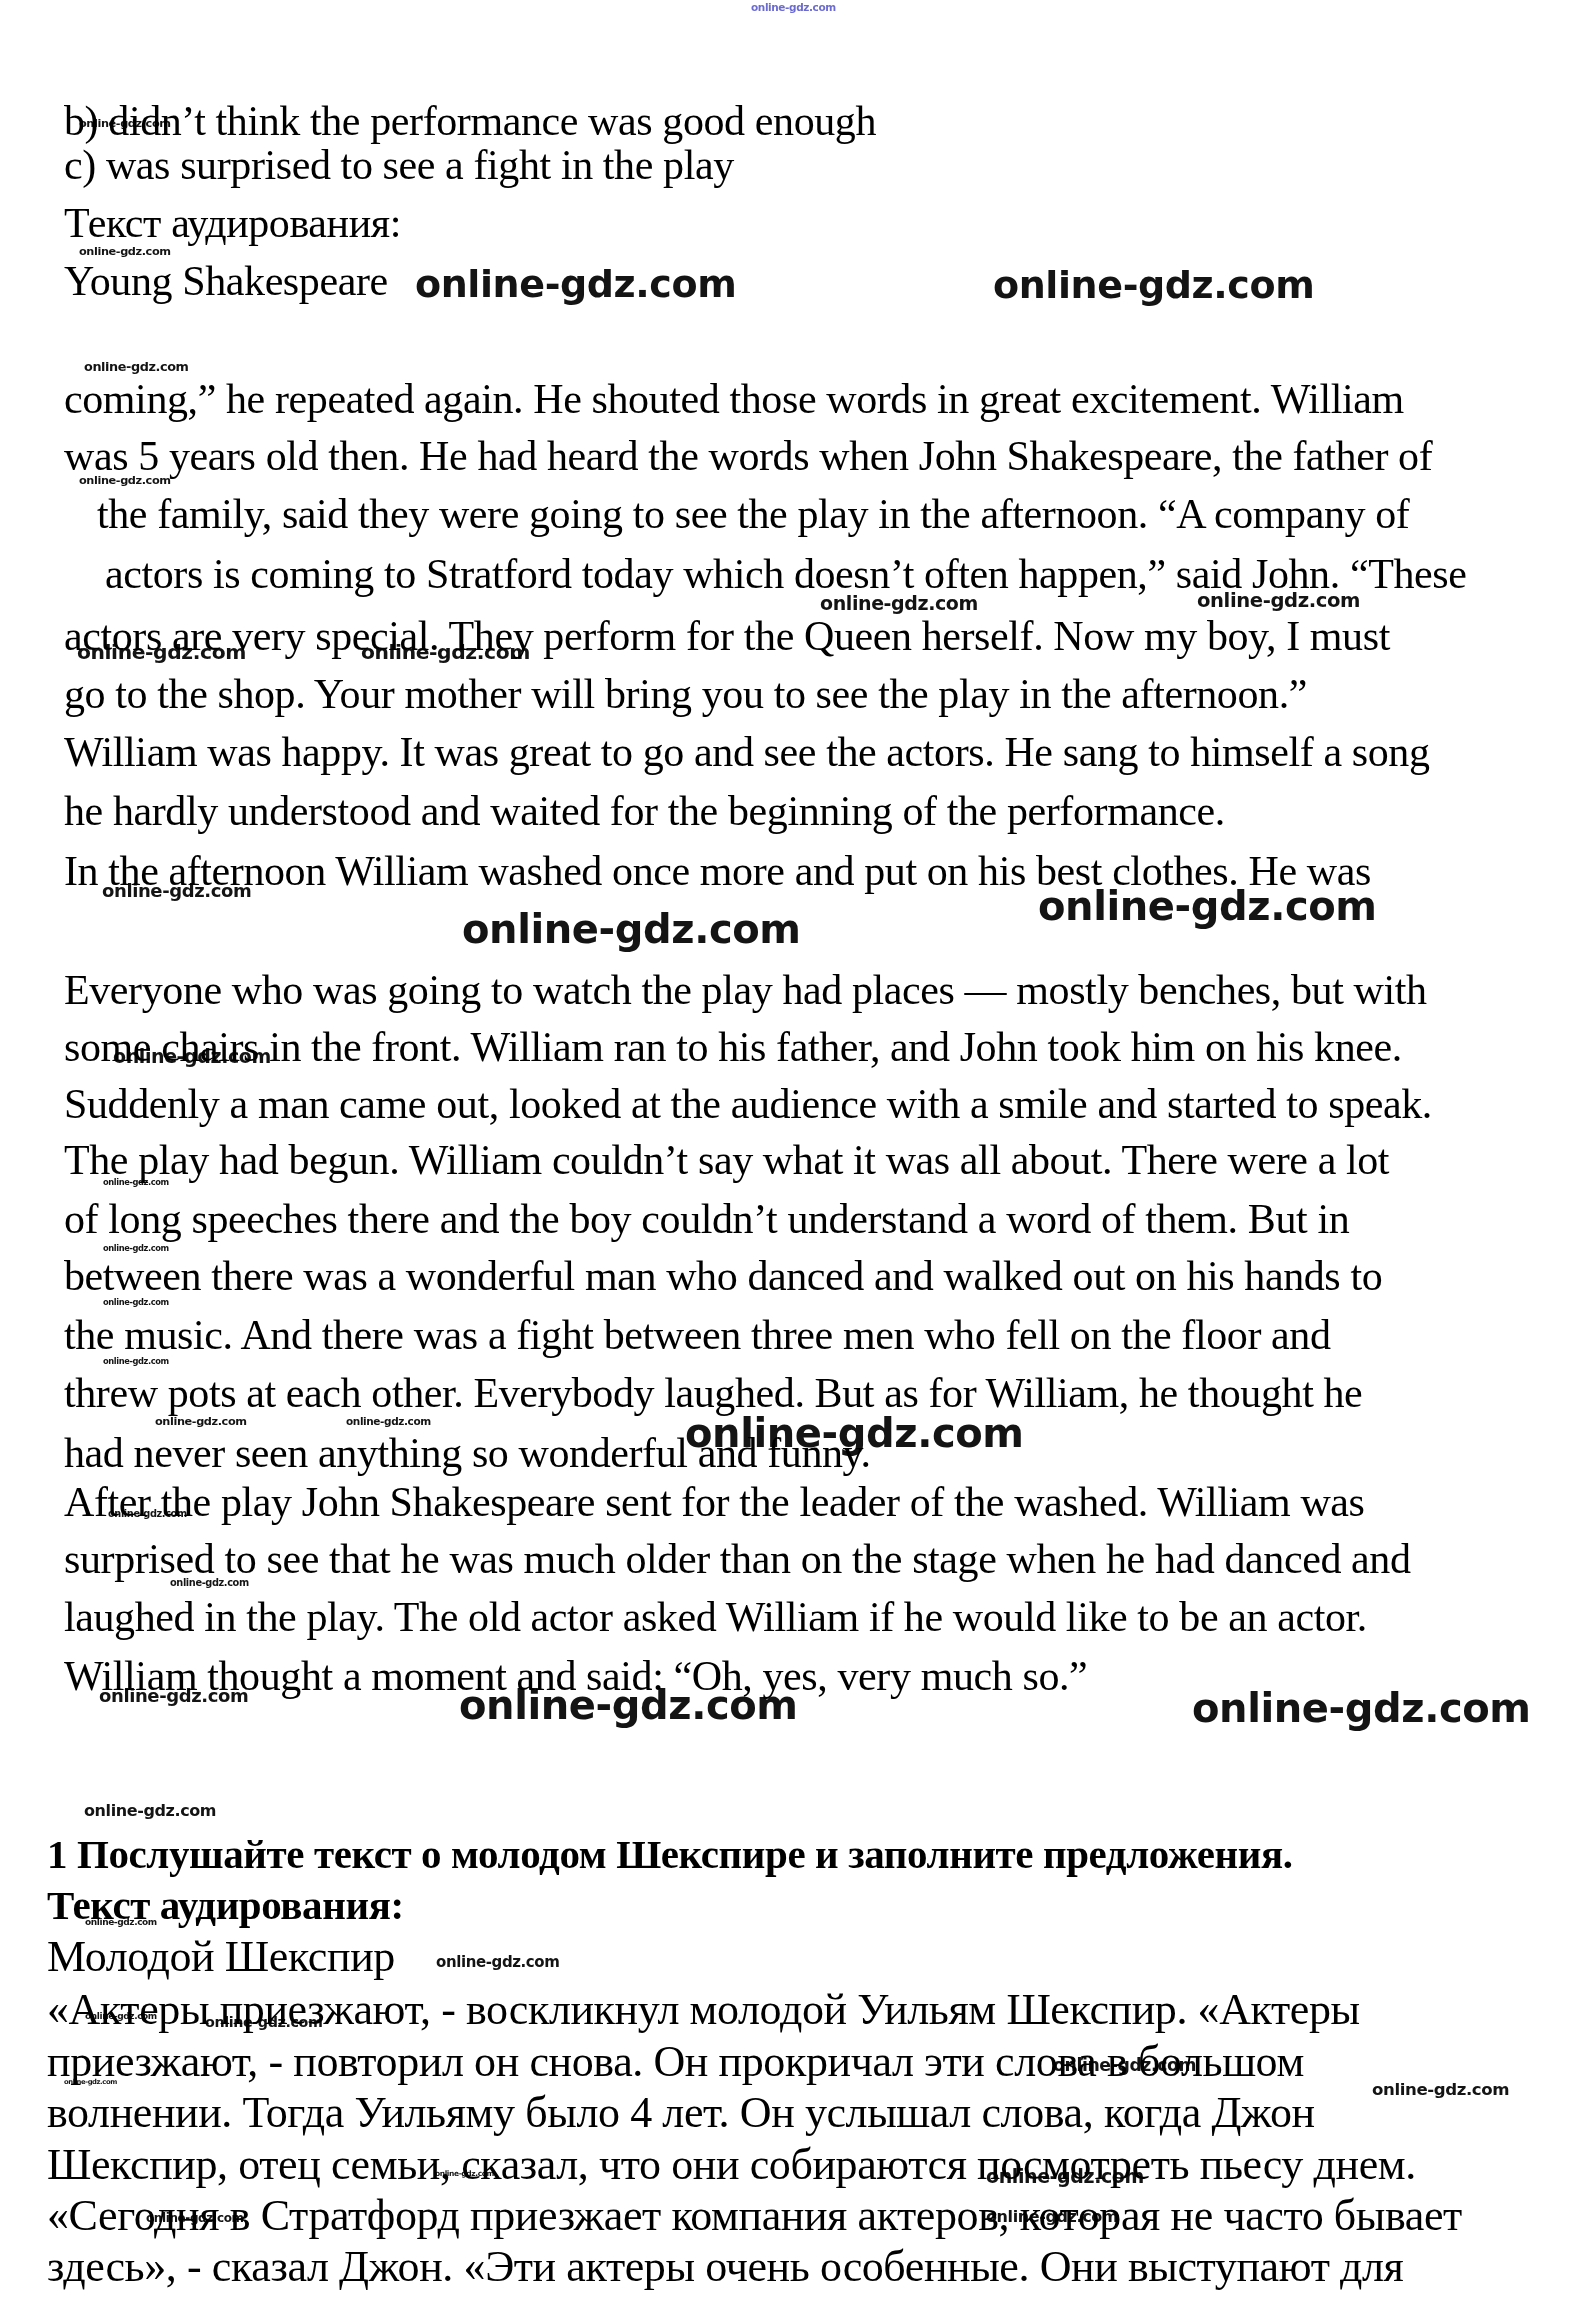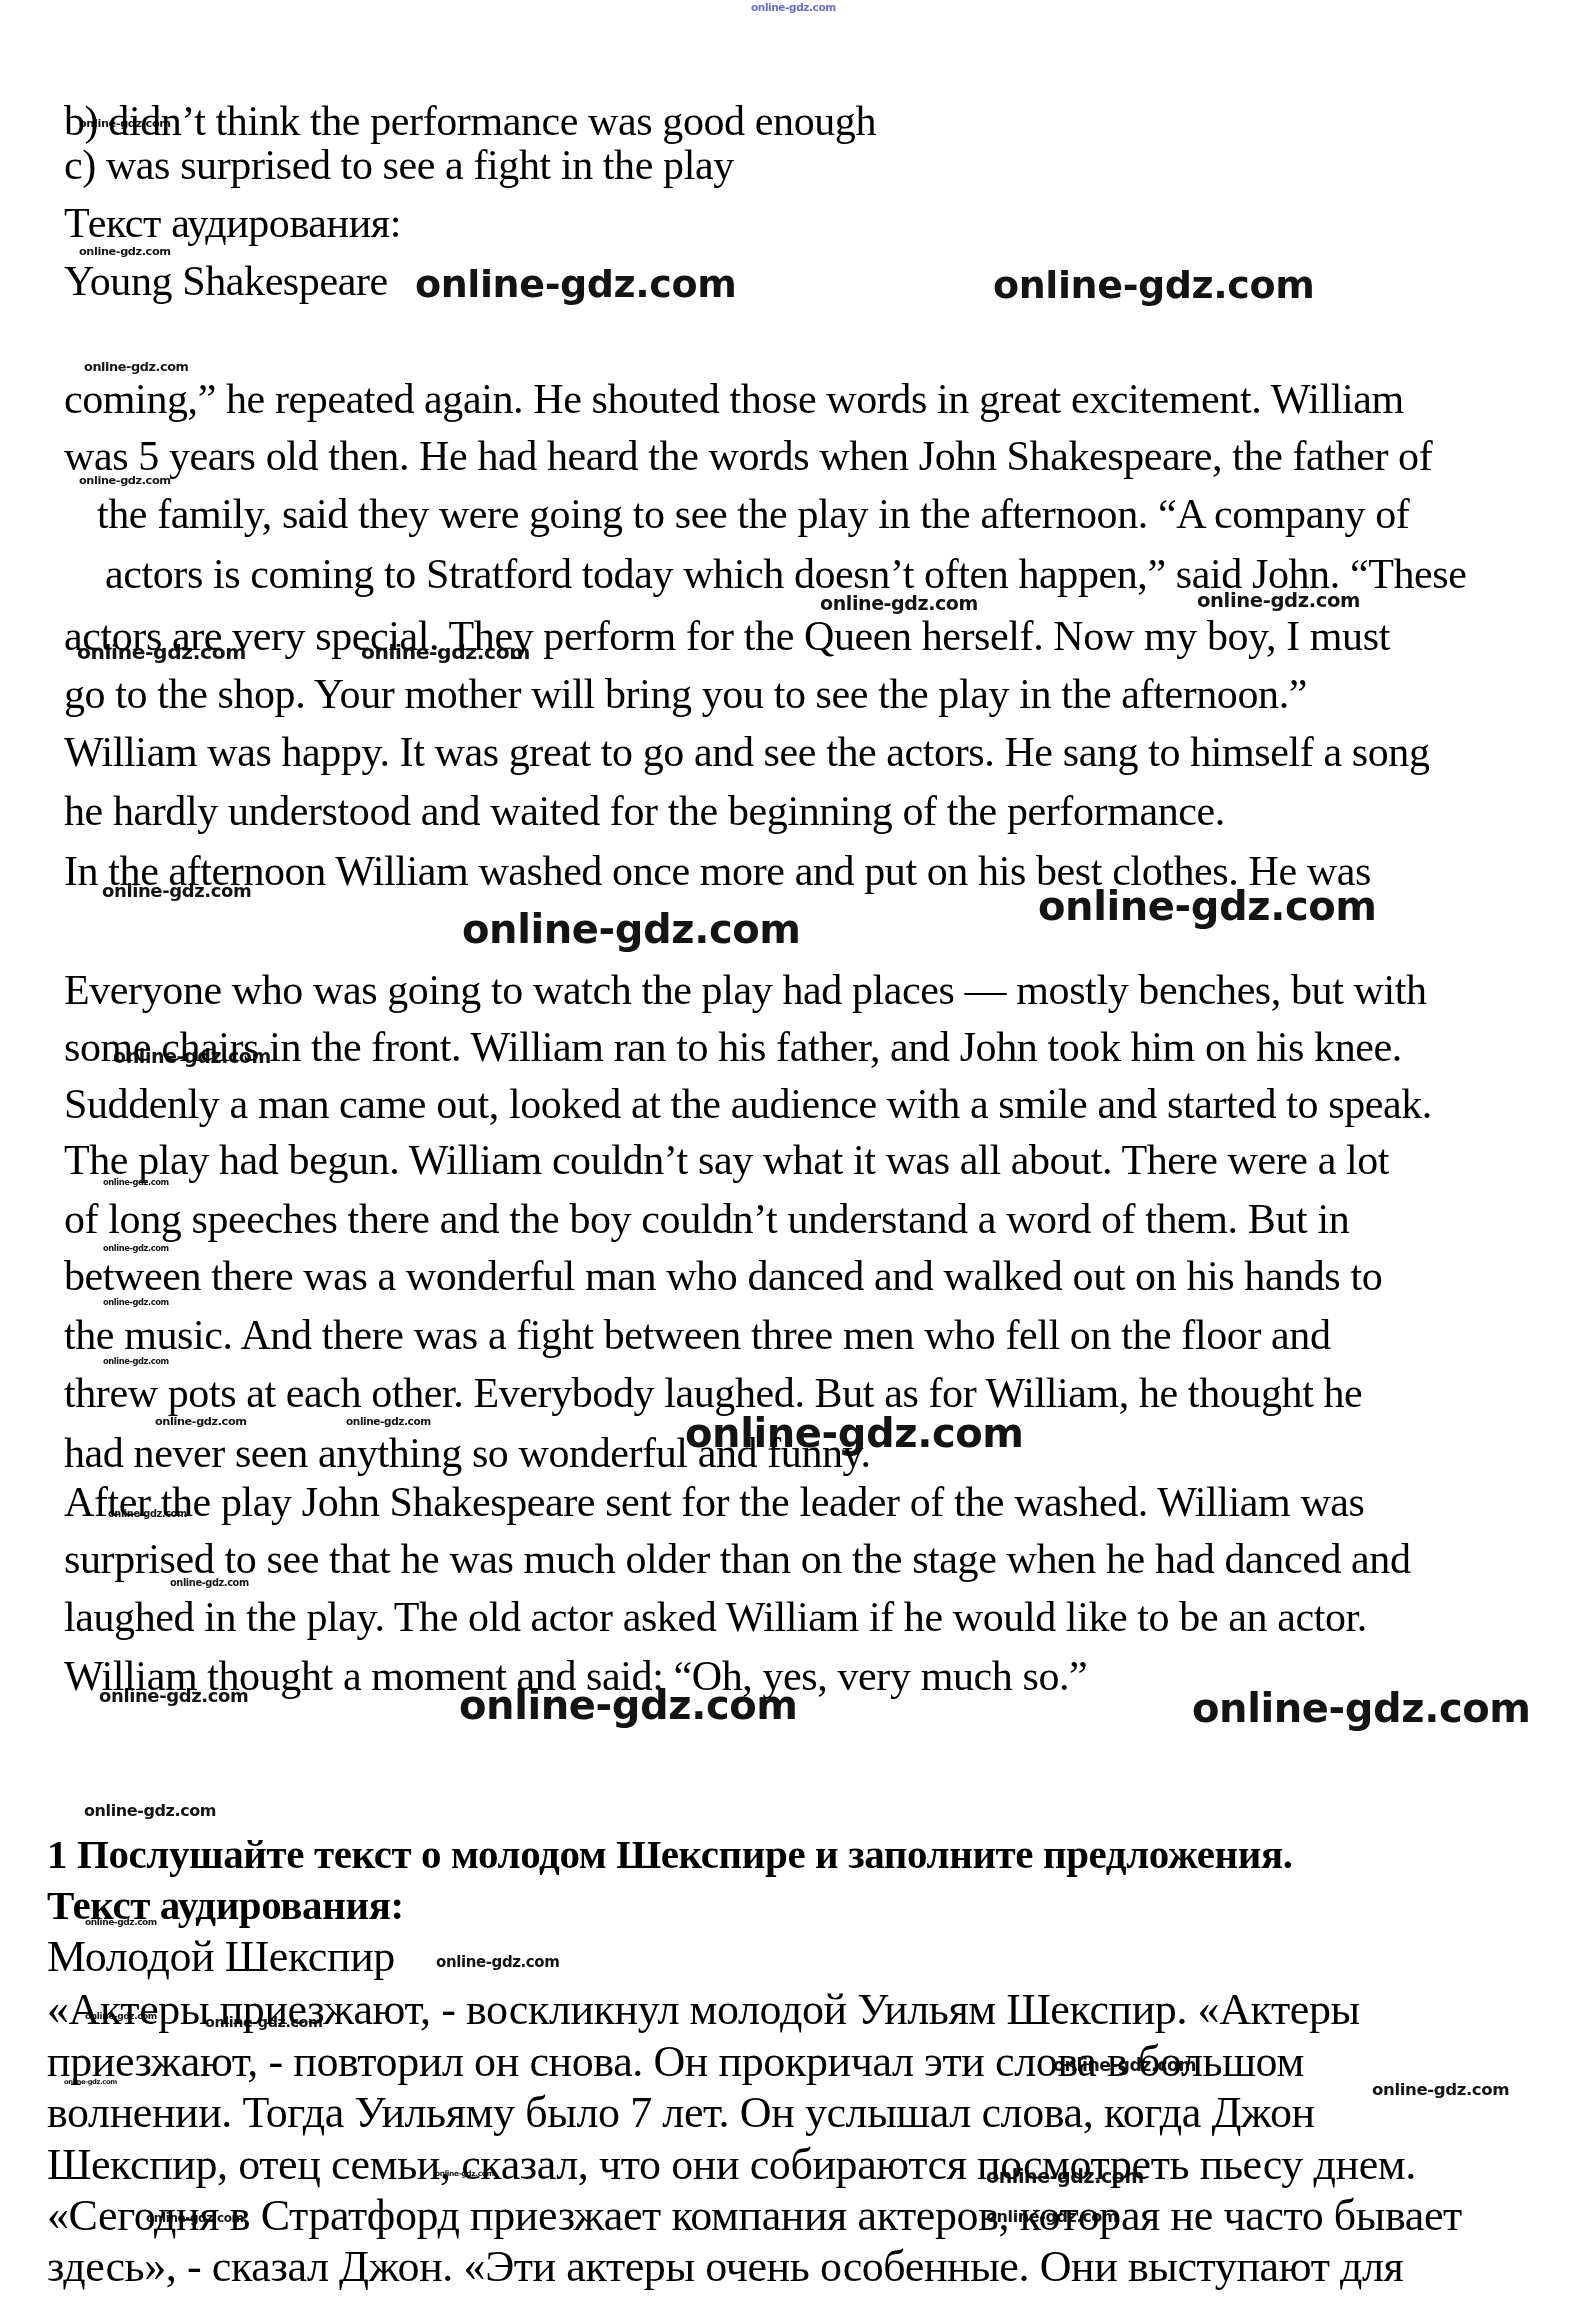--- a/index.html
+++ b/index.html
@@ -100,18 +100,18 @@
     <div class="line" style="left: 64px; top: 1432px; font-size: 42px;">had never seen anything so wonderful and funny.</div>
     <div class="line" style="left: 64px; top: 1481px; font-size: 42px;">After the play John Shakespeare sent for the leader of the washed. William was</div>
     <div class="line" style="left: 64px; top: 1538px; font-size: 42px;">surprised to see that he was much older than on the stage when he had danced and</div>
     <div class="line" style="left: 64px; top: 1596px; font-size: 42px;">laughed in the play. The old actor asked William if he would like to be an actor.</div>
     <div class="line" style="left: 64px; top: 1655px; font-size: 42px;">William thought a moment and said: “Oh, yes, very much so.”</div>
     <div class="line b" style="left: 47px; top: 1834px; font-size: 41px;">1 Послушайте текст о молодом Шекспире и заполните предложения.</div>
     <div class="line b" style="left: 47px; top: 1885px; font-size: 41px;">Текст аудирования:</div>
     <div class="line" style="left: 47px; top: 1935px; font-size: 44px;">Молодой Шекспир</div>
     <div class="line" style="left: 47px; top: 1988px; font-size: 44px;">«Актеры приезжают, - воскликнул молодой Уильям Шекспир. «Актеры</div>
     <div class="line" style="left: 47px; top: 2040px; font-size: 44px;">приезжают, - повторил он снова. Он прокричал эти слова в большом</div>
-    <div class="line" style="left: 47px; top: 2091px; font-size: 44px;">волнении. Тогда Уильяму было 7 лет. Он услышал слова, когда Джон</div>
+    <div class="line" style="left: 47px; top: 2091px; font-size: 44px;">волнении. Тогда Уильяму было 4 лет. Он услышал слова, когда Джон</div>
     <div class="line" style="left: 47px; top: 2143px; font-size: 44px;">Шекспир, отец семьи, сказал, что они собираются посмотреть пьесу днем.</div>
     <div class="line" style="left: 47px; top: 2194px; font-size: 44px;">«Сегодня в Стратфорд приезжает компания актеров, которая не часто бывает</div>
     <div class="line" style="left: 47px; top: 2245px; font-size: 44px;">здесь», - сказал Джон. «Эти актеры очень особенные. Они выступают для</div>
   </div>
 
 
 </body></html>

